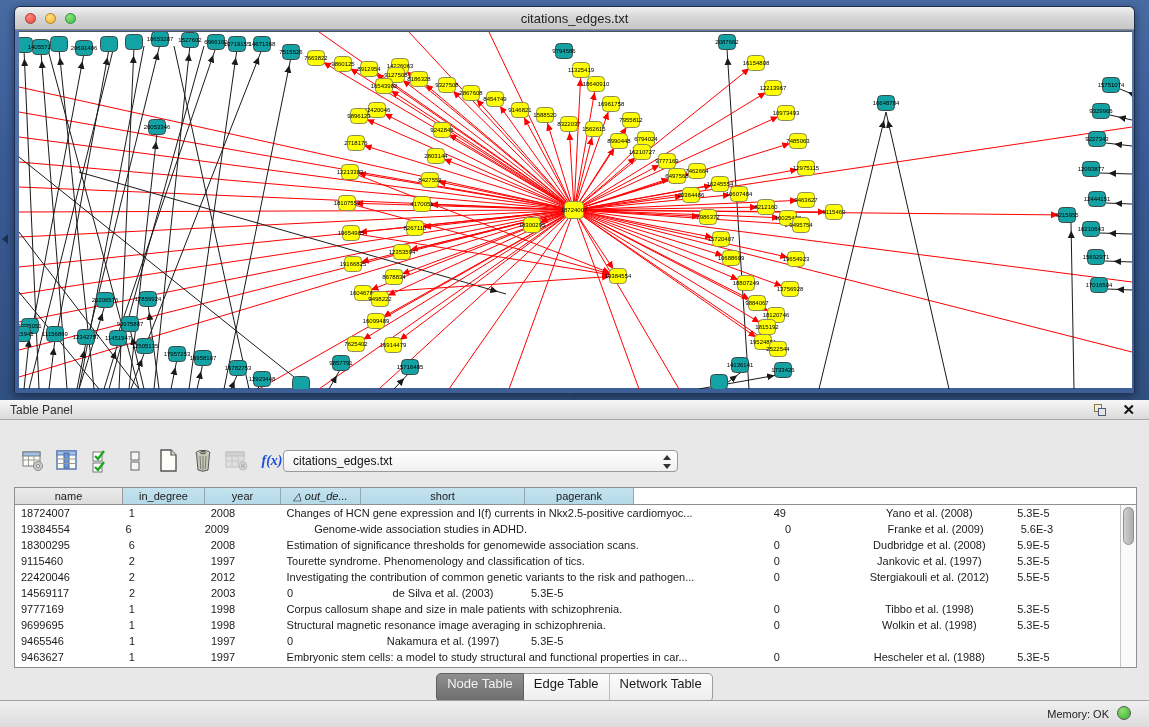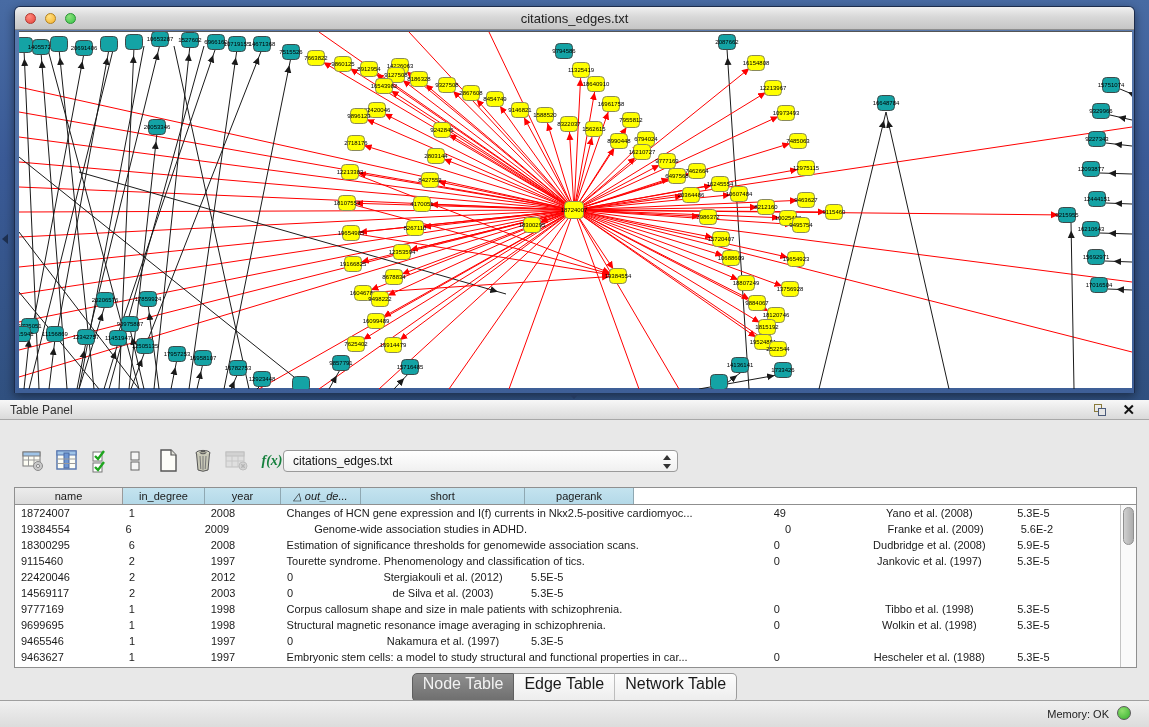--- a/index.html
+++ b/index.html
@@ -44,21 +44,21 @@
              background:linear-gradient(180deg,#F7F7F7,#DADADA); border-bottom:1px solid #A8A8A8; }
   #panel-title { position:absolute; left:10px; top:3px; font-size:12px; color:#333; }
   #float-icon { position:absolute; right:42px; top:4px; width:13px; height:13px; }
   #float-icon .sq1 { position:absolute; left:0; top:0; width:8px; height:8px; border:1px solid #8A7A3A; background:transparent; }
   #float-icon .sq2 { position:absolute; left:4px; top:4px; width:8px; height:8px; border:1px solid #4A5A7A; background:#E6E6E6; }
   #panel-close { position:absolute; right:14px; top:1px; font-size:15px; font-weight:bold; color:#111; cursor:default; }
 
   #toolbar { position:absolute; left:18px; top:44px; height:34px; display:flex; align-items:center; }
   .tbtn { width:30px; height:30px; margin-right:4px; position:relative; display:flex; align-items:center; justify-content:center; }
   .tbtn svg { display:block; }
-  #fx-label { font-size:14px; font-style:italic; font-weight:bold; color:#15803d; font-family:"Liberation Serif",serif; margin-left:2px; }
+  #fx-label { font-size:14px; font-style:italic; font-weight:bold; color:#1d4ed8; font-family:"Liberation Serif",serif; margin-left:2px; }
 
   #table-select { position:absolute; left:283px; top:50px; width:395px; height:22px;
              background:linear-gradient(180deg,#FFFFFF,#F0F0F0); border:1px solid #9A9A9A;
              border-radius:4px; }
   #table-select .val { position:absolute; left:9px; top:3px; font-size:12px; color:#111; }
   #table-select .arrows { position:absolute; right:5px; top:2px; width:10px; height:18px; }
   #table-select .arrows .up { position:absolute; left:1px; top:2px; width:0; height:0;
              border-left:4px solid transparent; border-right:4px solid transparent; border-bottom:5px solid #333; }
   #table-select .arrows .dn { position:absolute; left:1px; bottom:2px; width:0; height:0;
              border-left:4px solid transparent; border-right:4px solid transparent; border-top:5px solid #333; }
@@ -74,21 +74,21 @@
   .tr { display:flex; height:16px; }
   .td { font-size:11px; color:#1A1A1A; line-height:16px; padding-left:6px;
         overflow:hidden; white-space:nowrap; }
   .td.center { text-align:center; padding-left:0; }
   #vscroll { position:absolute; right:0; top:17px; width:16px; bottom:0;
         background:#FAFAFA; border-left:1px solid #C4C4C4; }
   #vthumb { position:absolute; left:2px; top:2px; width:11px; height:38px; border-radius:6px;
         background:linear-gradient(90deg,#D0D0D0,#ACACAC); border:1px solid #8F8F8F; }
 
   #tab-group { position:absolute; left:0; right:0; top:273px; height:21px; text-align:center; }
-  .seg { display:inline-block; height:29px; line-height:20px; font-size:16px; padding:0 10px;
+  .seg { display:inline-block; height:29px; line-height:20px; font-size:13px; padding:0 10px;
          border-top:1px solid #9C9C9C; border-bottom:1px solid #9C9C9C; vertical-align:top; }
   .seg.active { background:linear-gradient(180deg,#8F8F8F,#6E6E6E); color:#F2F2F2;
          border:1px solid #5F5F5F; border-radius:5px 0 0 5px; }
   .seg.plain { background:linear-gradient(180deg,#FDFDFD,#EDEDED); color:#1A1A1A; }
   .seg.mid { border-right:1px solid #BDBDBD; }
   .seg.last { border-right:1px solid #9C9C9C; border-radius:0 5px 5px 0; }
 
   
   #status-bar { position:absolute; left:0; top:700px; width:1149px; height:27px;
          background:linear-gradient(180deg,#F0F0F0,#DCDCDC); border-top:1px solid #9F9F9F; }
@@ -832,21 +832,21 @@
           <div class="td center" style="width: 164px;">Yano et al. (2008)</div>
           <div class="td" style="width: 109px;">5.3E-5</div>
         </div>
         <div class="tr">
           <div class="td" style="width: 108px;">19384554</div>
           <div class="td" style="width: 82px;">6</div>
           <div class="td" style="width: 76px;">2009</div>
           <div class="td" style="width: 488px; margin-left: 36px;">Genome-wide association studies in ADHD.</div>
           <div class="td" style="width: 80px;">0</div>
           <div class="td center" style="width: 164px;">Franke et al. (2009)</div>
-          <div class="td" style="width: 109px;">5.6E-2</div>
+          <div class="td" style="width: 109px;">5.6E-3</div>
         </div>
         <div class="tr">
           <div class="td" style="width: 108px;">18300295</div>
           <div class="td" style="width: 82px;">6</div>
           <div class="td" style="width: 76px;">2008</div>
           <div class="td" style="width: 488px;">Estimation of significance thresholds for genomewide association scans.</div>
           <div class="td" style="width: 80px;">0</div>
           <div class="td center" style="width: 164px;">Dudbridge et al. (2008)</div>
           <div class="td" style="width: 109px;">5.9E-5</div>
         </div>
@@ -856,20 +856,21 @@
           <div class="td" style="width: 76px;">1997</div>
           <div class="td" style="width: 488px;">Tourette syndrome. Phenomenology and classification of tics.</div>
           <div class="td" style="width: 80px;">0</div>
           <div class="td center" style="width: 164px;">Jankovic et al. (1997)</div>
           <div class="td" style="width: 109px;">5.3E-5</div>
         </div>
         <div class="tr">
           <div class="td" style="width: 108px;">22420046</div>
           <div class="td" style="width: 82px;">2</div>
           <div class="td" style="width: 76px;">2012</div>
+          <div class="td" style="width: 488px;">Investigating the contribution of common genetic variants to the risk and pathogen...</div>
           <div class="td" style="width: 80px;">0</div>
           <div class="td center" style="width: 164px;">Stergiakouli et al. (2012)</div>
           <div class="td" style="width: 109px;">5.5E-5</div>
         </div>
         <div class="tr">
           <div class="td" style="width: 108px;">14569117</div>
           <div class="td" style="width: 82px;">2</div>
           <div class="td" style="width: 76px;">2003</div>
           <div class="td" style="width: 80px;">0</div>
           <div class="td center" style="width: 164px;">de Silva et al. (2003)</div>

